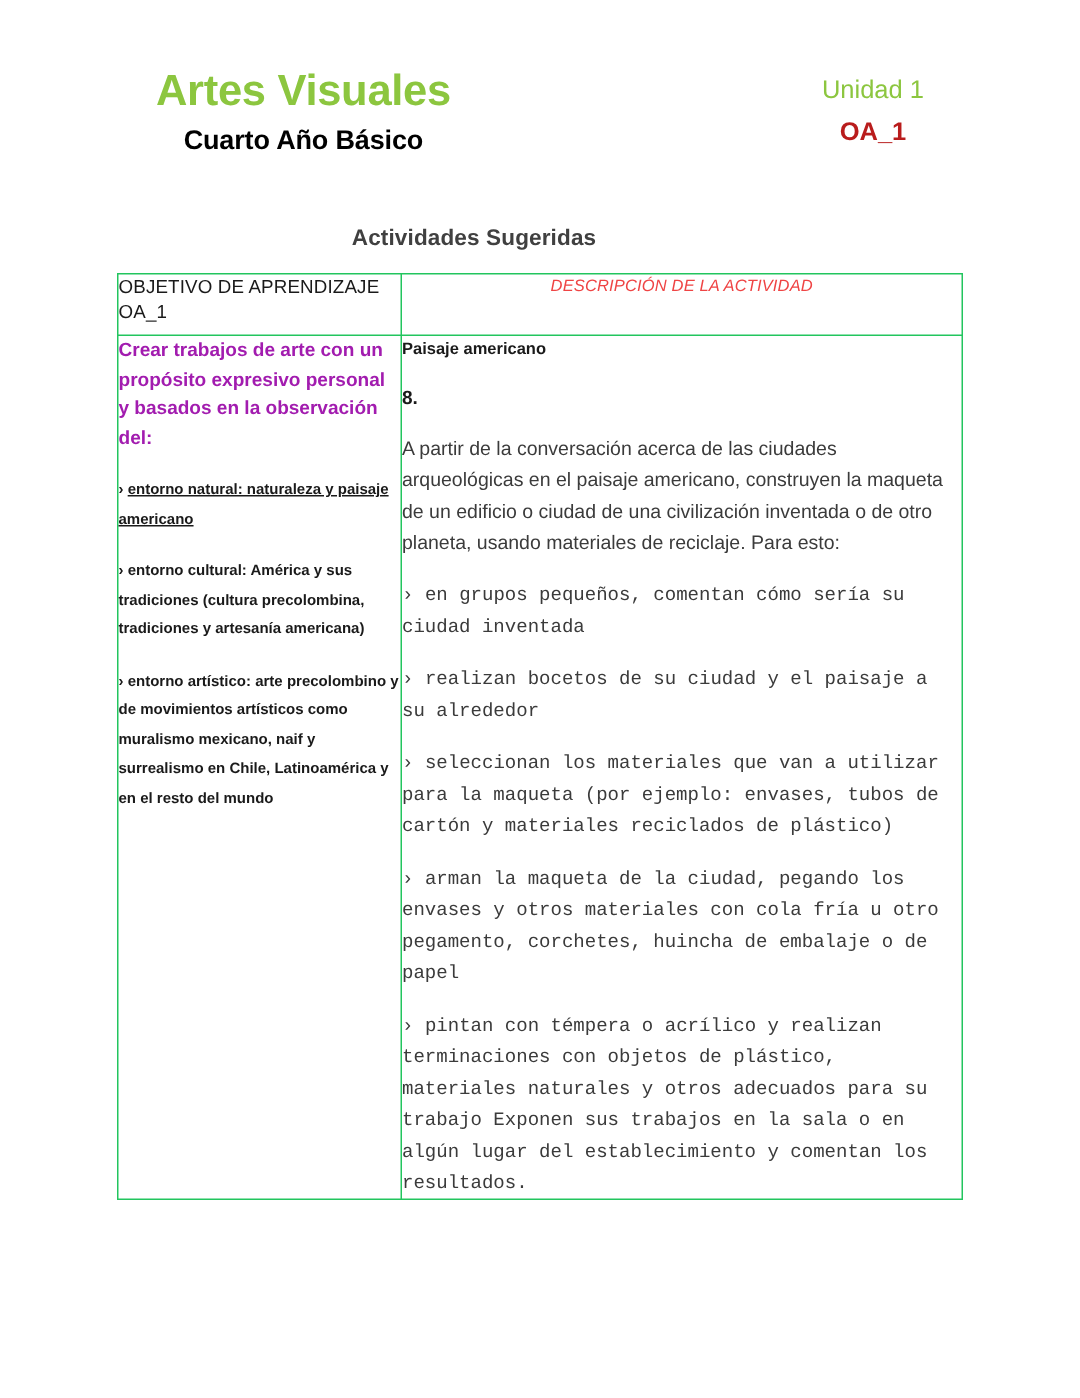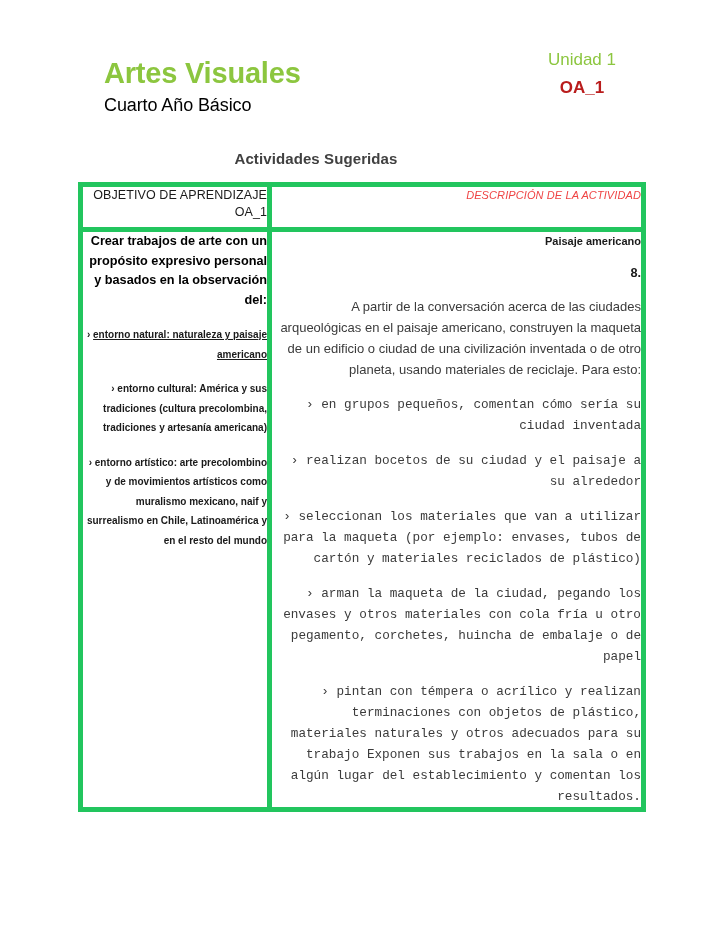--- a/index.html
+++ b/index.html
@@ -30,40 +30,40 @@
   .masthead {
     position: absolute;
     left: 104px;
     top: 40px;
     width: 512px;
     height: 72px;
   }
   .masthead-left {
     position: absolute;
     left: 0;
-    top: 16px;
-    text-align: left;
+    top: 4px;
+    text-align: center;
   }
   .masthead-right {
     position: absolute;
     right: 0;
     top: 8px;
     text-align: right;
   }
   .subject-title {
     font-size: 29px;
     font-weight: bold;
     color: #8CC63F;
     line-height: 34px;
     letter-spacing: -0.2px;
     white-space: nowrap;
   }
   .grade-title {
     font-size: 18px;
-    font-weight: normal;
+    font-weight: bold;
     color: #000000;
     line-height: 24px;
     margin-top: 3px;
     letter-spacing: -0.1px;
     white-space: nowrap;
   }
   .unit-label {
     font-size: 17px;
     font-weight: normal;
     color: #8CC63F;
@@ -96,24 +96,23 @@
   
   .activity-table {
     position: absolute;
     left: 78px;
     top: 182px;
     width: 563px;
     border-collapse: collapse;
     table-layout: fixed;
   }
   .activity-table td {
-    border: 5px solid #22c55e;
+    border: 1px solid #22c55e;
     vertical-align: top;
     padding: 0;
-    text-align: right;
   }
   .col-objective { width: 189px; }
   .col-description { width: 374px; }
 
   .th-objective {
     padding: 9px 8px 10px 8px;
     font-size: 12.5px;
     color: #1a1a1a;
     line-height: 17px;
     letter-spacing: 0.1px;
@@ -133,21 +132,21 @@
     padding: 8px 9px 14px 8px;
   }
   .cell-description {
     padding: 8px 9px 14px 9px;
   }
 
   
   .obj-intro {
     font-size: 12.7px;
     font-weight: bold;
-    color: #000000;
+    color: #a21caf;
     line-height: 19.5px;
     margin: 0 0 15px 0;
   }
   .obj-item {
     font-size: 10px;
     font-weight: bold;
     color: #1a1a1a;
     line-height: 19.5px;
     margin: 1px 0 15px 0;
   }

